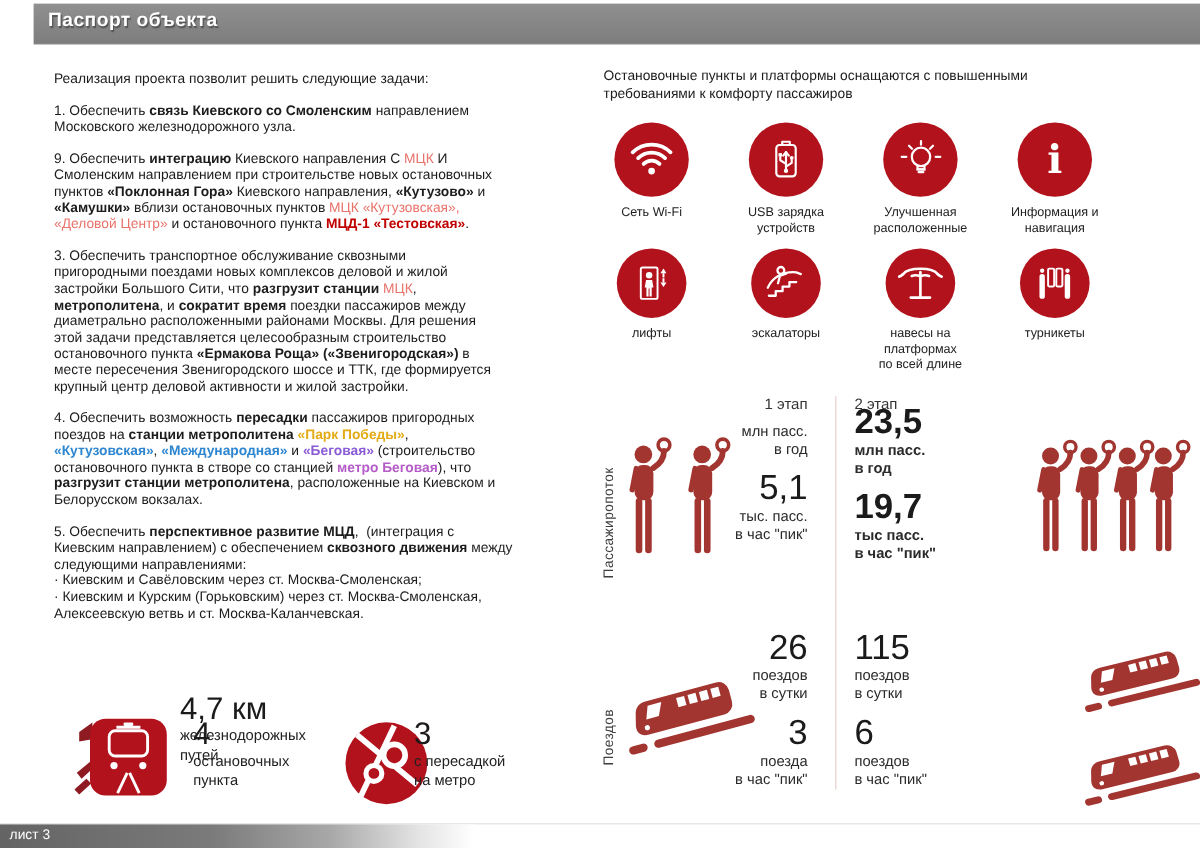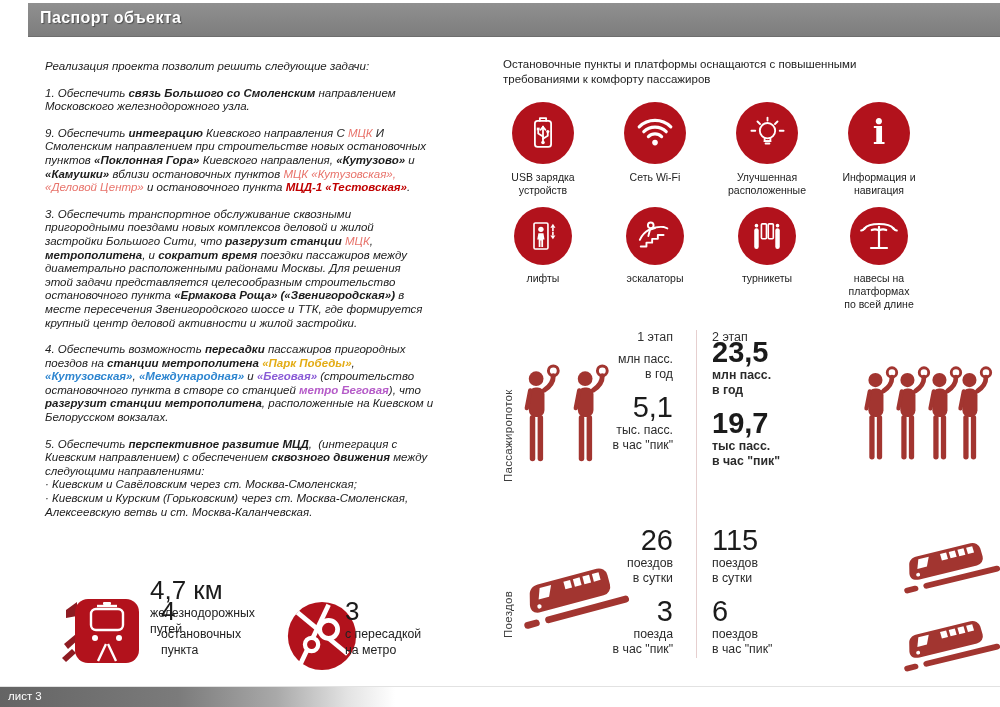--- a/index.html
+++ b/index.html
@@ -11,21 +11,21 @@
           background:linear-gradient(180deg,#909090,#7d7d7d);border-bottom:1px solid #6e6e6e;margin-left:28px;}
   .header-title{position:absolute;left:12px;top:6px;font-size:16px;font-weight:bold;color:#fff;
           letter-spacing:.4px;text-shadow:1px 1px 1px rgba(50,50,50,.65);}
   .footer{position:absolute;left:0;bottom:0;width:1000px;height:20px;border-top:1px solid #e2e2e2;}
   .footer-grad{position:absolute;left:0;top:0;height:32px;width:395px;
           background:linear-gradient(90deg,#646464 0%,#7b7b7b 45%,#a9a9a9 70%,#e3e3e3 88%,#ffffff 100%);}
   .footer-label{position:absolute;left:8px;top:3px;font-size:11.5px;color:#fff;}
 
   
   .left-col{position:absolute;left:45px;top:60px;width:460px;}
-  .para{margin:0 0 13px 0;font-size:11.5px;line-height:13.6px;white-space:pre;font-style:italic;}
+  .para{margin:0 0 13px 0;font-size:11.5px;line-height:13.6px;white-space:pre;}
   .rs-b{font-weight:bold;}
   .rs-coral{color:#e8736b;}
   .rs-darkred{color:#c00000;font-weight:bold;}
   .rs-gold{color:#e3ac15;font-weight:bold;}
   .rs-blue{color:#2e86d0;font-weight:bold;}
   .rs-purple{color:#8a5bd6;font-weight:bold;}
   .rs-magenta{color:#b55bc8;font-weight:bold;}
 
   
   .right-intro{position:absolute;left:503px;top:57px;width:460px;font-size:11.5px;line-height:15px;white-space:pre;}
@@ -75,21 +75,21 @@
 <body>
 
 <div class="page">
 
   <div class="header">
     <div class="header-title">Паспорт объекта</div>
   </div>
 
   <div class="left-col">
     <p class="para"><span>Реализация проекта позволит решить следующие задачи:</span></p>
-    <p class="para"><span>1. Обеспечить </span><span class="rs-b">связь Большого со Смоленским</span><span> направлением
+    <p class="para"><span>1. Обеспечить </span><span class="rs-b">связь Киевского со Смоленским</span><span> направлением
 Московского железнодорожного узла.</span></p>
     <p class="para"><span>9. Обеспечить </span><span class="rs-b">интеграцию</span><span> Киевского направления С </span><span class="rs-coral">МЦК</span><span> И
 Смоленским направлением при строительстве новых остановочных
 пунктов </span><span class="rs-b">«Поклонная Гора»</span><span> Киевского направления, </span><span class="rs-b">«Кутузово»</span><span> и
 </span><span class="rs-b">«Камушки»</span><span> вблизи остановочных пунктов </span><span class="rs-coral">МЦК «Кутузовская»,
 «Деловой Центр»</span><span> и остановочного пункта </span><span class="rs-darkred">МЦД-1 «Тестовская»</span><span>.</span></p>
     <p class="para"><span>3. Обеспечить транспортное обслуживание сквозными
 пригородными поездами новых комплексов деловой и жилой
 застройки Большого Сити, что </span><span class="rs-b">разгрузит станции</span><span> </span><span class="rs-coral">МЦК</span><span>,
 </span><span class="rs-b">метрополитена</span><span>, и </span><span class="rs-b">сократит время</span><span> поездки пассажиров между
@@ -112,51 +112,51 @@
 Алексеевскую ветвь и ст. Москва-Каланчевская.</span></p>
   </div>
 
   <div class="right-intro">Остановочные пункты и платформы оснащаются с повышенными
 требованиями к комфорту пассажиров</div>
 
   <div class="features">
 
     <div class="feature">
       <div class="fcircle">
+        <svg viewBox="0 0 40 40" width="40" height="40">
+          <g stroke="#fff" fill="none" stroke-linecap="round" stroke-width="3.2">
+            <path d="M13.4 23.6 a9.4 9.4 0 0 1 13.2 0"></path>
+            <path d="M8.8 18.7 a16 16 0 0 1 22.4 0"></path>
+            <path d="M4.2 13.9 a22.6 22.6 0 0 1 31.6 0"></path>
+          </g>
+          <circle cx="20" cy="29.6" r="2.8" fill="#fff"></circle>
+        </svg>
+      </div>
+      <div class="flabel">Сеть Wi-Fi</div>
+    </div>
+
+    <div class="feature">
+      <div class="fcircle">
         <svg viewBox="0 0 40 40" width="36" height="36">
           <g stroke="#fff" stroke-width="2" fill="none" stroke-linecap="round" stroke-linejoin="round">
             <rect x="11" y="6.5" width="18" height="29" rx="3"></rect>
             <path d="M16.5 6.5 v-3 h7 v3"></path>
             <path d="M20 30 V13"></path>
             <path d="M20 13 l-2.6 3.4 M20 13 l2.6 3.4"></path>
             <path d="M20 24 L14.7 20.6 V17.6"></path>
             <path d="M20 26.5 L25.3 23.1 V20.1"></path>
           </g>
           <g fill="#fff">
             <circle cx="20" cy="30.5" r="2"></circle>
             <rect x="13.1" y="14" width="3.2" height="3.2"></rect>
             <circle cx="25.3" cy="18.4" r="1.8"></circle>
           </g>
         </svg>
       </div>
       <div class="flabel">USB зарядка устройств</div>
-    </div>
-
-    <div class="feature">
-      <div class="fcircle">
-        <svg viewBox="0 0 40 40" width="40" height="40">
-          <g stroke="#fff" fill="none" stroke-linecap="round" stroke-width="3.2">
-            <path d="M13.4 23.6 a9.4 9.4 0 0 1 13.2 0"></path>
-            <path d="M8.8 18.7 a16 16 0 0 1 22.4 0"></path>
-            <path d="M4.2 13.9 a22.6 22.6 0 0 1 31.6 0"></path>
-          </g>
-          <circle cx="20" cy="29.6" r="2.8" fill="#fff"></circle>
-        </svg>
-      </div>
-      <div class="flabel">Сеть Wi-Fi</div>
     </div>
 
     <div class="feature">
       <div class="fcircle">
         <svg viewBox="0 0 40 40" width="37" height="37">
           <g stroke="#fff" stroke-width="2" fill="none" stroke-linecap="round">
             <circle cx="20" cy="17" r="8.3"></circle>
             <path d="M16.9 25 v3.3 h6.2 V25"></path>
             <path d="M16.9 28.3 h6.2 M17.9 30.8 h4.2"></path>
             <path d="M20 2.8 v3.2 M6.8 17 h-4.2 M37.4 17 h-4.2 M9.2 7 l2.7 2.7 M30.8 7 l-2.7 2.7"></path>
@@ -203,50 +203,50 @@
             <circle cx="15.5" cy="8.8" r="3"></circle>
             <path d="M15 12.3 L13 20 M15 13.3 l5 -1.6"></path>
           </g>
         </svg>
       </div>
       <div class="flabel">эскалаторы</div>
     </div>
 
     <div class="feature row2">
       <div class="fcircle">
-        <svg viewBox="0 0 40 40" width="36" height="36">
-          <g fill="#fff">
-            <circle cx="8.3" cy="8.5" r="2"></circle>
-            <rect x="5.8" y="11.5" width="5" height="23" rx="2.5"></rect>
-            <circle cx="31.7" cy="8.5" r="2"></circle>
-            <rect x="29.2" y="11.5" width="5" height="23" rx="2.5"></rect>
-          </g>
-          <g stroke="#fff" stroke-width="1.8" fill="none">
-            <rect x="13.8" y="6.5" width="5.6" height="16.5" rx="1"></rect>
-            <rect x="21.4" y="6.5" width="5.6" height="16.5" rx="1"></rect>
-          </g>
-        </svg>
-      </div>
-      <div class="flabel">турникеты</div>
-    </div>
-
-    <div class="feature row2">
-      <div class="fcircle">
         <svg viewBox="0 0 40 40" width="40" height="40">
           <g stroke="#fff" stroke-width="2.2" fill="none" stroke-linecap="round">
             <path d="M5.5 12.5 C10 6.5 30 6.5 34.5 12.5"></path>
             <path d="M5.5 12.5 q-1.5 1.8 -3.2 2 M34.5 12.5 q1.5 1.8 3.2 2"></path>
             <path d="M20 10.8 V31"></path>
             <path d="M12 32 h16"></path>
             <path d="M20 14.2 q-4 -1.6 -7.2 -0.2 M20 14.2 q4 -1.6 7.2 -0.2"></path>
           </g>
         </svg>
       </div>
       <div class="flabel">навесы на платформах
 по всей длине</div>
+    </div>
+
+    <div class="feature row2">
+      <div class="fcircle">
+        <svg viewBox="0 0 40 40" width="36" height="36">
+          <g fill="#fff">
+            <circle cx="8.3" cy="8.5" r="2"></circle>
+            <rect x="5.8" y="11.5" width="5" height="23" rx="2.5"></rect>
+            <circle cx="31.7" cy="8.5" r="2"></circle>
+            <rect x="29.2" y="11.5" width="5" height="23" rx="2.5"></rect>
+          </g>
+          <g stroke="#fff" stroke-width="1.8" fill="none">
+            <rect x="13.8" y="6.5" width="5.6" height="16.5" rx="1"></rect>
+            <rect x="21.4" y="6.5" width="5.6" height="16.5" rx="1"></rect>
+          </g>
+        </svg>
+      </div>
+      <div class="flabel">турникеты</div>
     </div>
   </div>
 
   <div class="stage-h s1">1 этап</div>
   <div class="stage-h s2">2 этап</div>
   <div class="stage-divider"></div>
 
   <div class="vaxis pass">Пассажиропоток</div>
 
   <div class="pass-figs-1">

